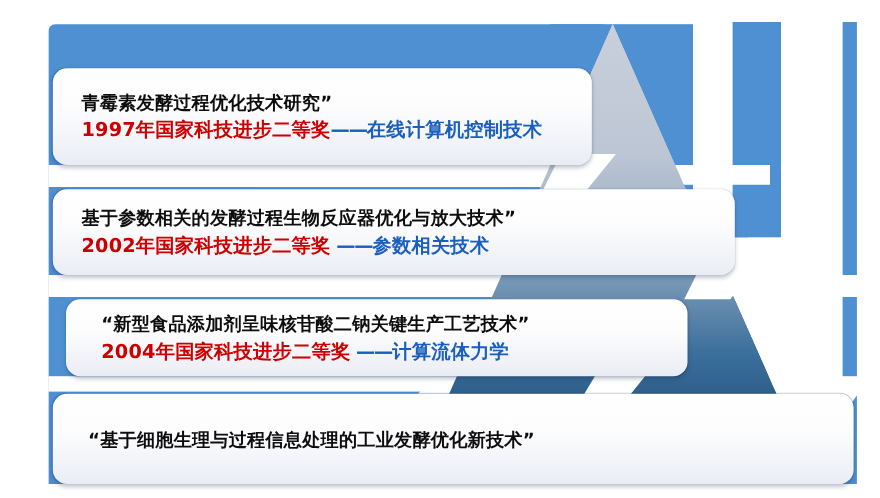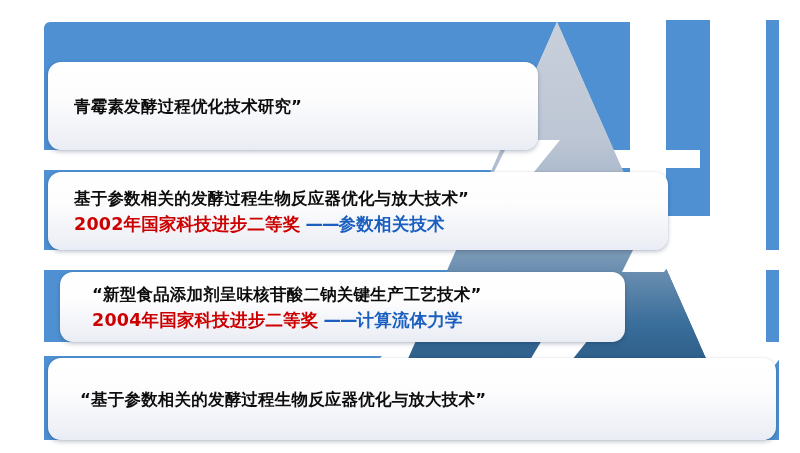--- a/index.html
+++ b/index.html
@@ -135,33 +135,36 @@
 
       <rect x="0" y="440" width="800" height="13" fill="#ffffff"></rect>
       <rect x="0" y="0" width="800" height="20" fill="#ffffff"></rect>
       <rect x="0" y="0" width="44" height="453" fill="#ffffff"></rect>
       <rect x="780" y="0" width="20" height="453" fill="#ffffff"></rect>
     </svg>
   </div>
 
   <div class="card card-1">
     <div class="card-line line-title">青霉素发酵过程优化技术研究”</div>
+    <div class="card-line line-award">
+      <span class="award-red">1997年国家科技进步二等奖</span><span class="award-dash">——</span><span class="award-blue">在线计算机控制技术</span>
+    </div>
   </div>
 
   <div class="card card-2">
     <div class="card-line line-title">基于参数相关的发酵过程生物反应器优化与放大技术”</div>
     <div class="card-line line-award">
       <span class="award-red">2002年国家科技进步二等奖</span><span class="award-dash"> ——</span><span class="award-blue">参数相关技术</span>
     </div>
   </div>
 
   <div class="card card-3">
     <div class="card-line line-title">“新型食品添加剂呈味核苷酸二钠关键生产工艺技术”</div>
     <div class="card-line line-award">
       <span class="award-red">2004年国家科技进步二等奖</span><span class="award-dash"> ——</span><span class="award-blue">计算流体力学</span>
     </div>
   </div>
 
   <div class="card card-4">
-    <div class="card-line line-title">“基于参数相关的发酵过程生物反应器优化与放大技术”</div>
+    <div class="card-line line-title">“基于细胞生理与过程信息处理的工业发酵优化新技术”</div>
   </div>
 
 </div>
 
 </body></html>

